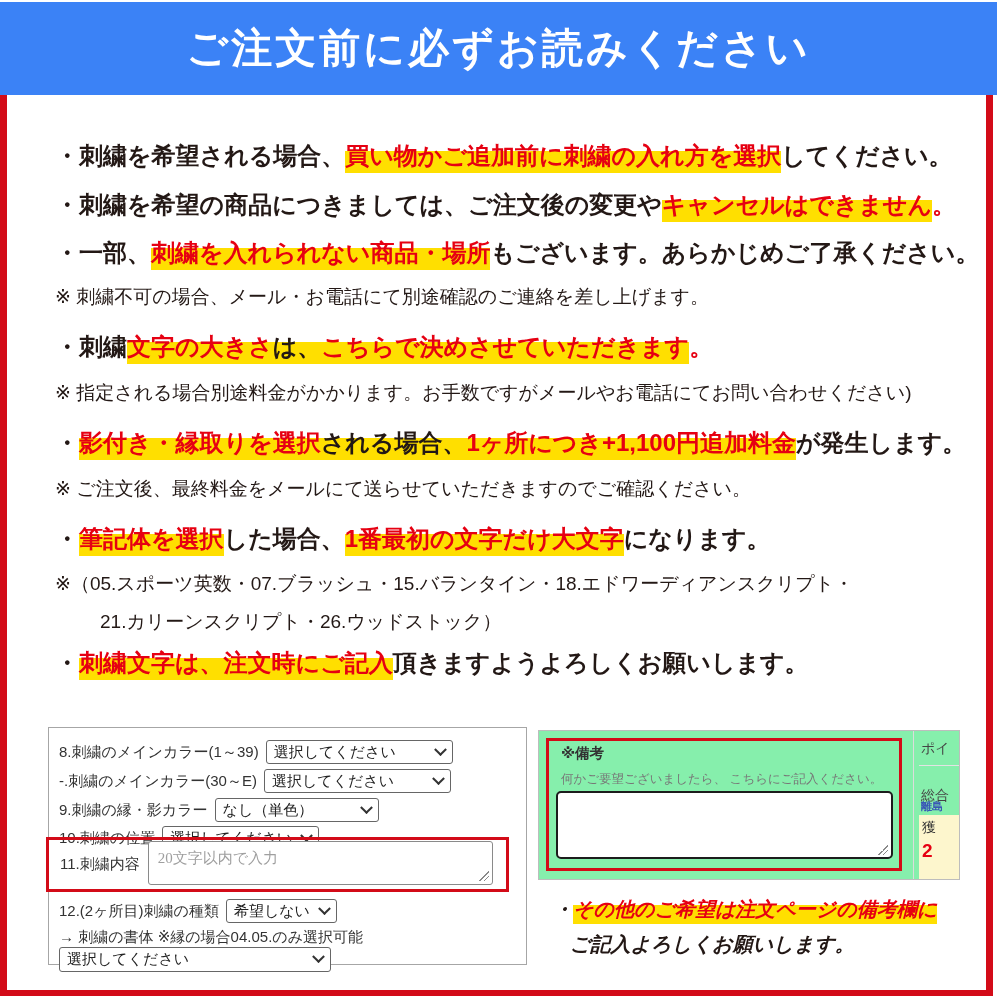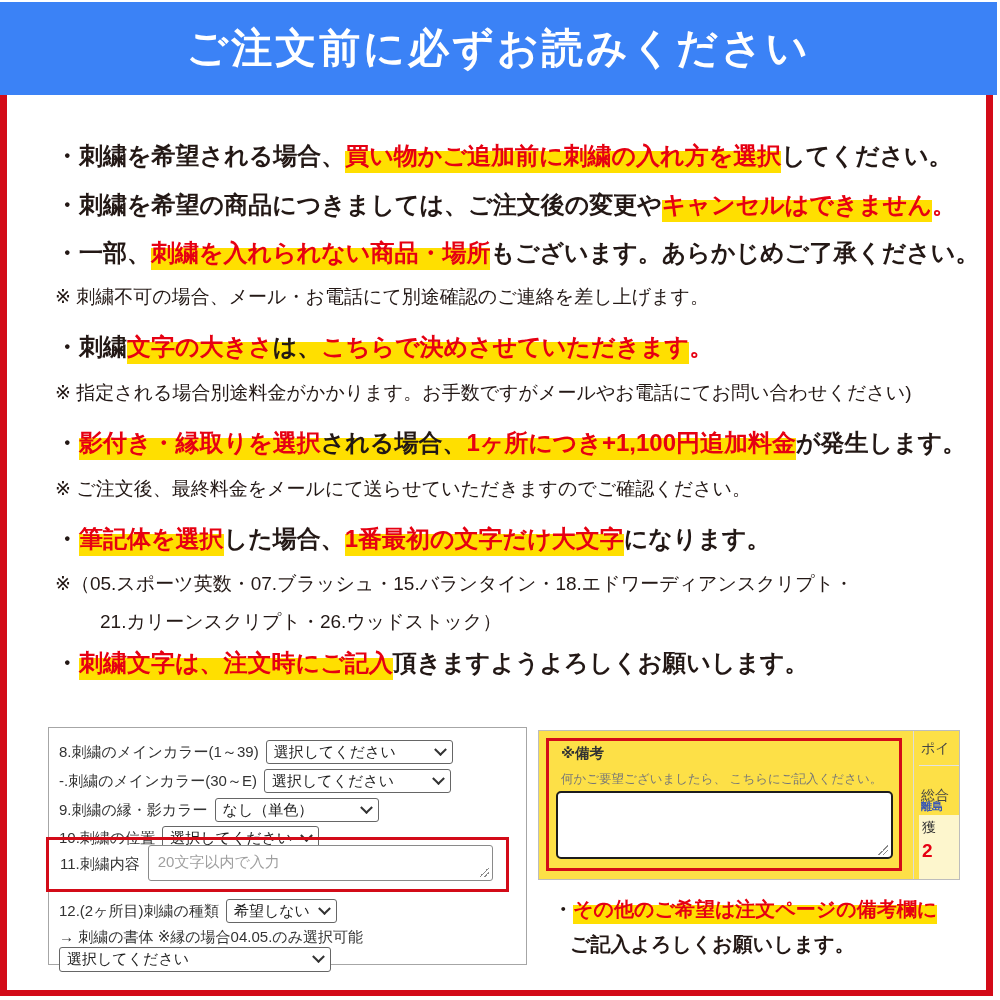--- a/index.html
+++ b/index.html
@@ -54,34 +54,34 @@
     width:7px;height:7px;border:solid #333;border-width:0 2px 2px 0;
     transform:rotate(45deg) translate(-2px,-2px);flex:0 0 auto;
   }
   .redbox{
     position:absolute;left:-3px;top:109px;width:463px;height:55px;
     border:3px solid #d30b18;display:flex;align-items:center;gap:8px;
     padding-left:11px;box-sizing:border-box;background:transparent;
   }
   .ta-wrap{position:relative;display:inline-block;}
   textarea.ta{
-    width:345px;height:36px;box-sizing:border-box;resize:none;
+    width:345px;height:44px;box-sizing:border-box;resize:none;
     border:1px solid #8a8a8a;border-radius:3px;padding:7px 9px;
-    font-family:Liberation Sans, sans-serif;font-size:15px;color:#15803d;outline:none;
+    font-family:Liberation Serif, serif;font-size:15px;color:#15803d;outline:none;
   }
   textarea.ta::placeholder{color:#9f9f9f;}
   .grip{
     position:absolute;right:4px;bottom:7px;width:10px;height:10px;
     background:linear-gradient(135deg, transparent 50%, #8a8a8a 50%, #8a8a8a 58%, transparent 58%, transparent 72%, #8a8a8a 72%, #8a8a8a 80%, transparent 80%);
   }
 
   
   .rform{
     position:absolute;left:538px;top:730px;width:420px;height:148px;
-    border:1px solid #bdbdbd;background:#fde047;overflow:hidden;
+    border:1px solid #bdbdbd;background:#86efac;overflow:hidden;
   }
   .rf-red{position:absolute;left:7px;top:7px;width:356px;height:133px;border:3px solid #d30b18;box-sizing:border-box;}
   .rf-title{position:absolute;left:22px;top:13px;font-size:14.5px;font-weight:bold;color:#333;}
   .rf-hint{position:absolute;left:22px;top:40px;font-size:12.5px;color:#777;white-space:nowrap;}
   .rf-ta-wrap{position:absolute;left:17px;top:60px;}
   textarea.rta{
     width:337px;height:68px;box-sizing:border-box;resize:none;
     border:2px solid #1c1c1c;border-radius:5px;padding:6px;outline:none;
     font-family:inherit;font-size:13px;color:#333;background:#fff;
   }
@@ -91,21 +91,21 @@
   .sb-item{position:absolute;left:7px;color:#444;font-size:14px;}
   .sb-poi{top:9px;}
   .sb-line{position:absolute;left:5px;right:0;top:34px;height:1px;background:#e3e3e3;}
   .sb-sou{top:56px;text-align:center;}
   .sb-rito{top:68px;font-size:11px;font-weight:bold;color:#3a57b5;}
   .sb-yellow{position:absolute;left:5px;right:0;top:84px;bottom:0;background:#fdf6cd;}
   .sb-kaku{position:absolute;left:3px;top:4px;font-size:14px;color:#333;}
   .sb-num{position:absolute;left:3px;top:25px;font-size:19px;font-weight:bold;color:#e60012;}
 
   
-  .fline{position:absolute;white-space:nowrap;font-size:20px;font-weight:bold;color:#231815;}
+  .fline{position:absolute;white-space:nowrap;font-size:20px;font-weight:bold;color:#231815;font-style:italic;}
   .f1{left:553px;top:896px;}
   .f2{left:570px;top:931px;}
 </style>
 </head>
 <body>
 
 <div class="page">
 
   <div class="banner">
     <span>ご注文前に必ずお読みください</span>

